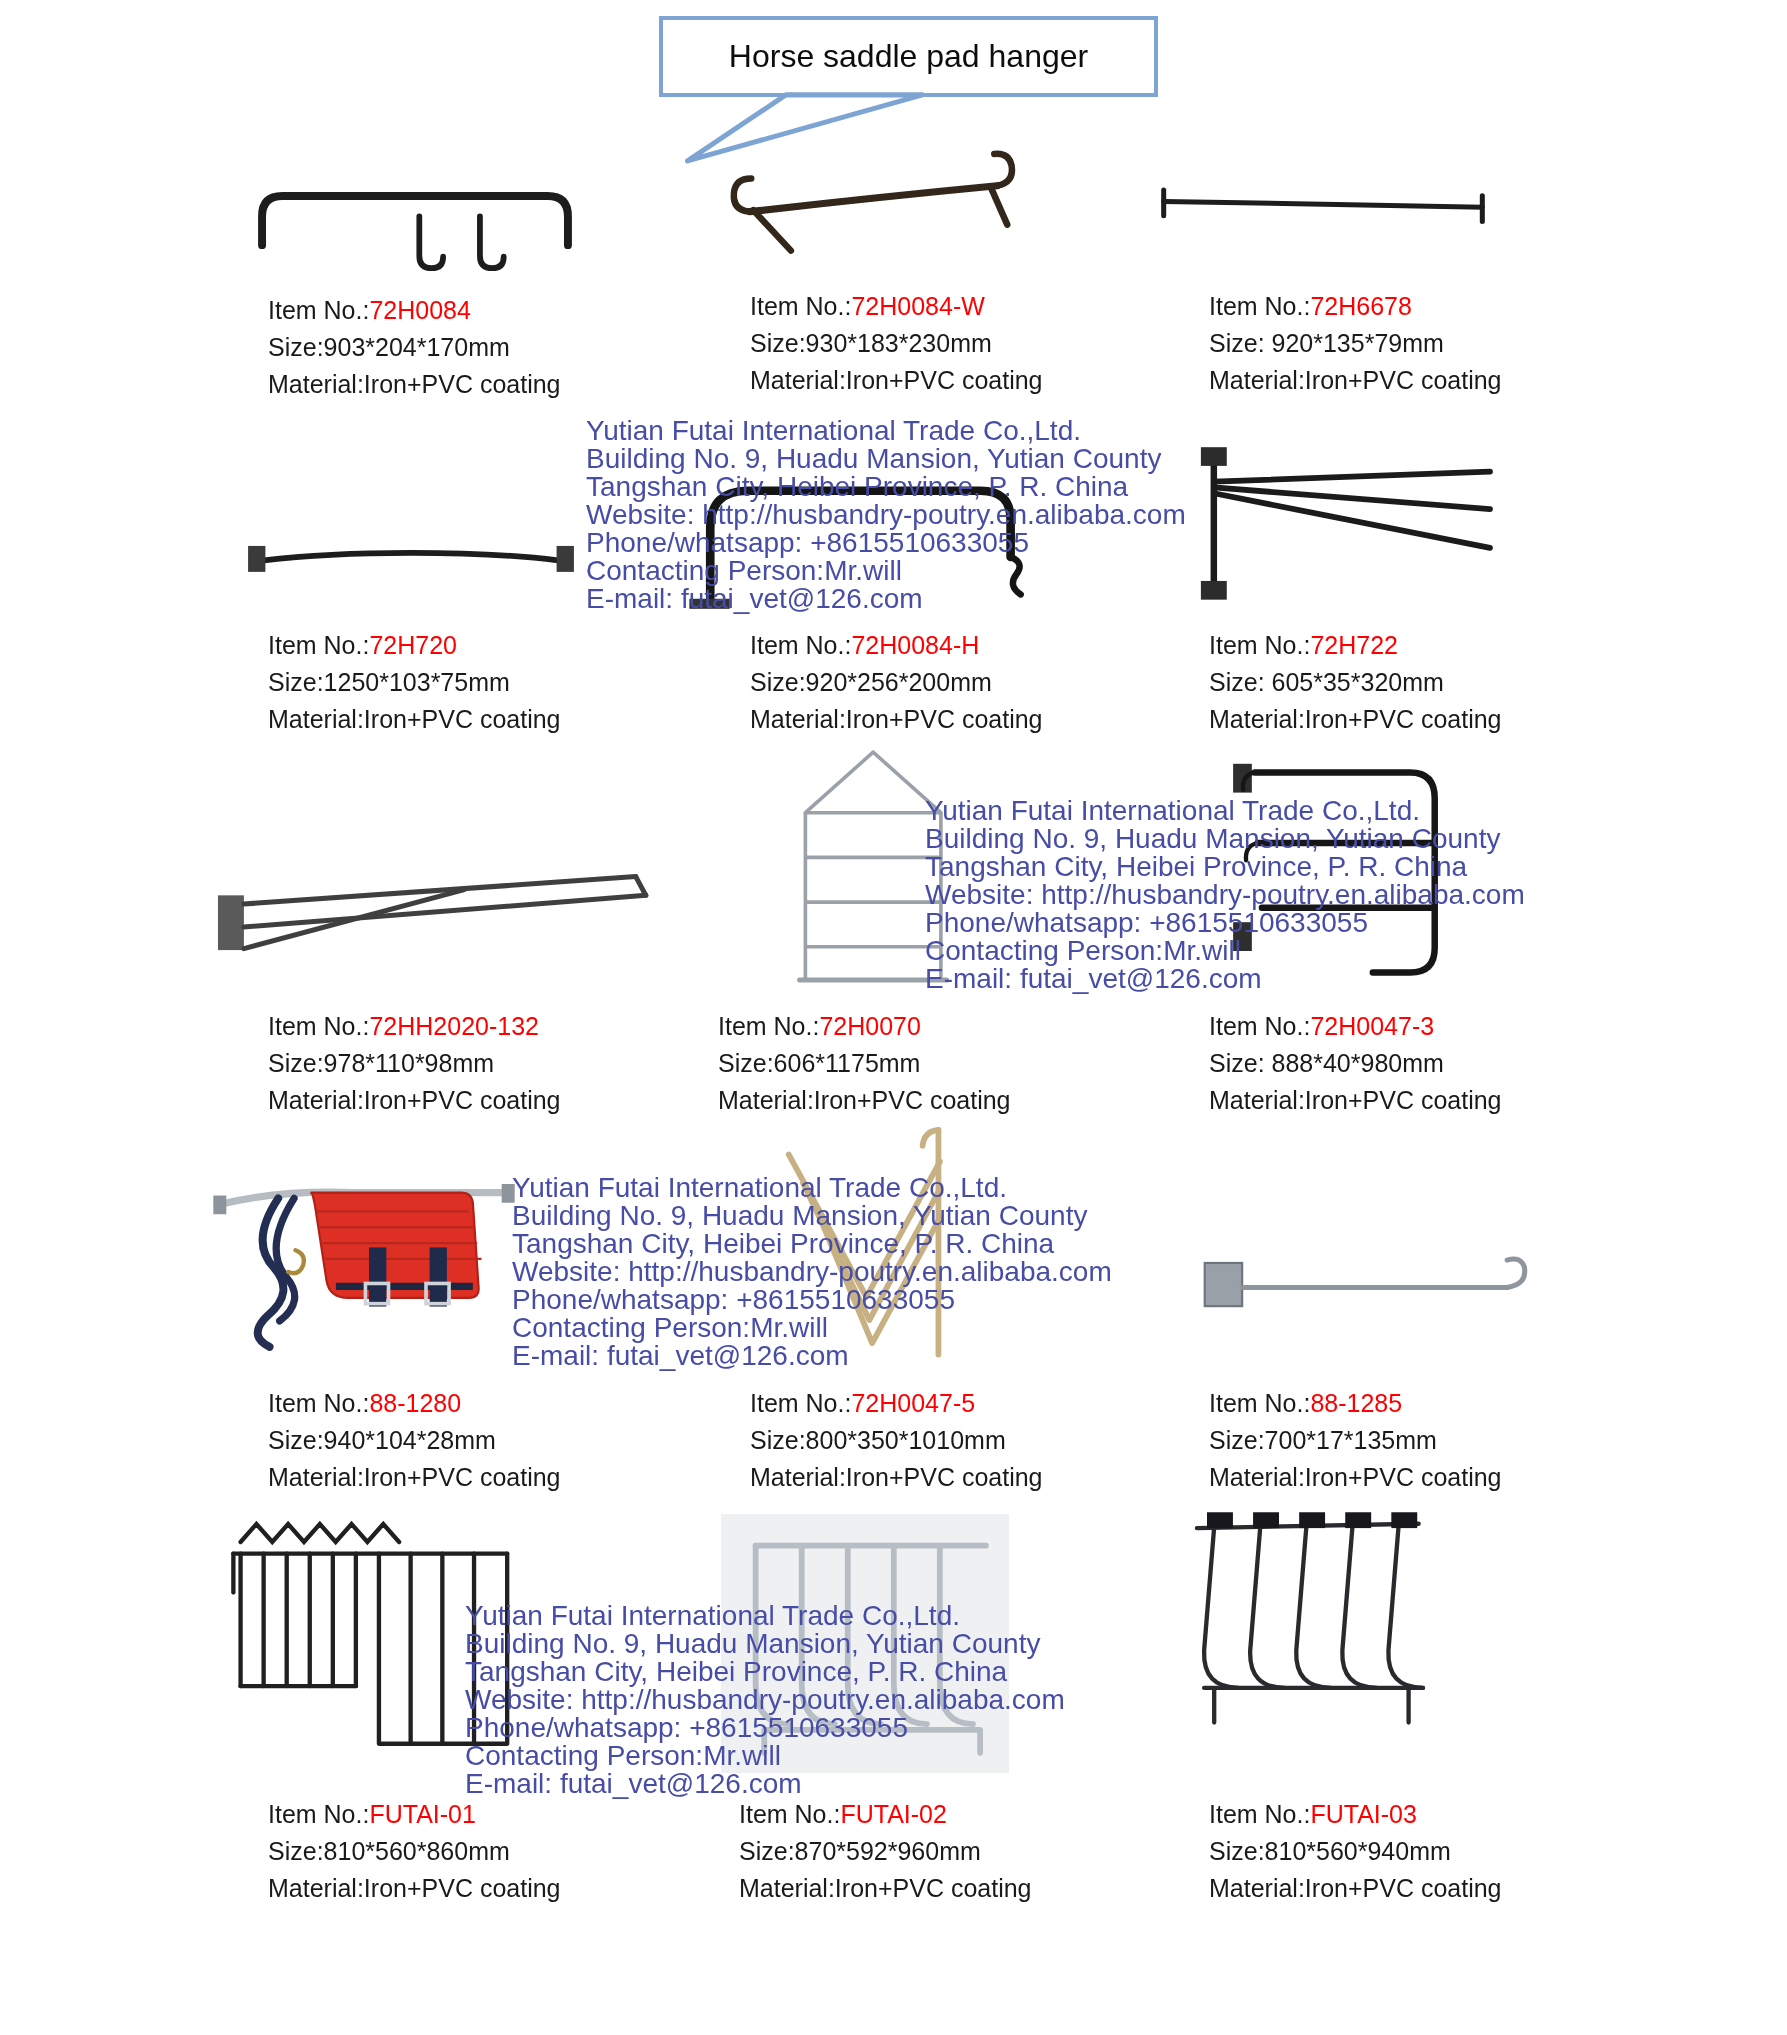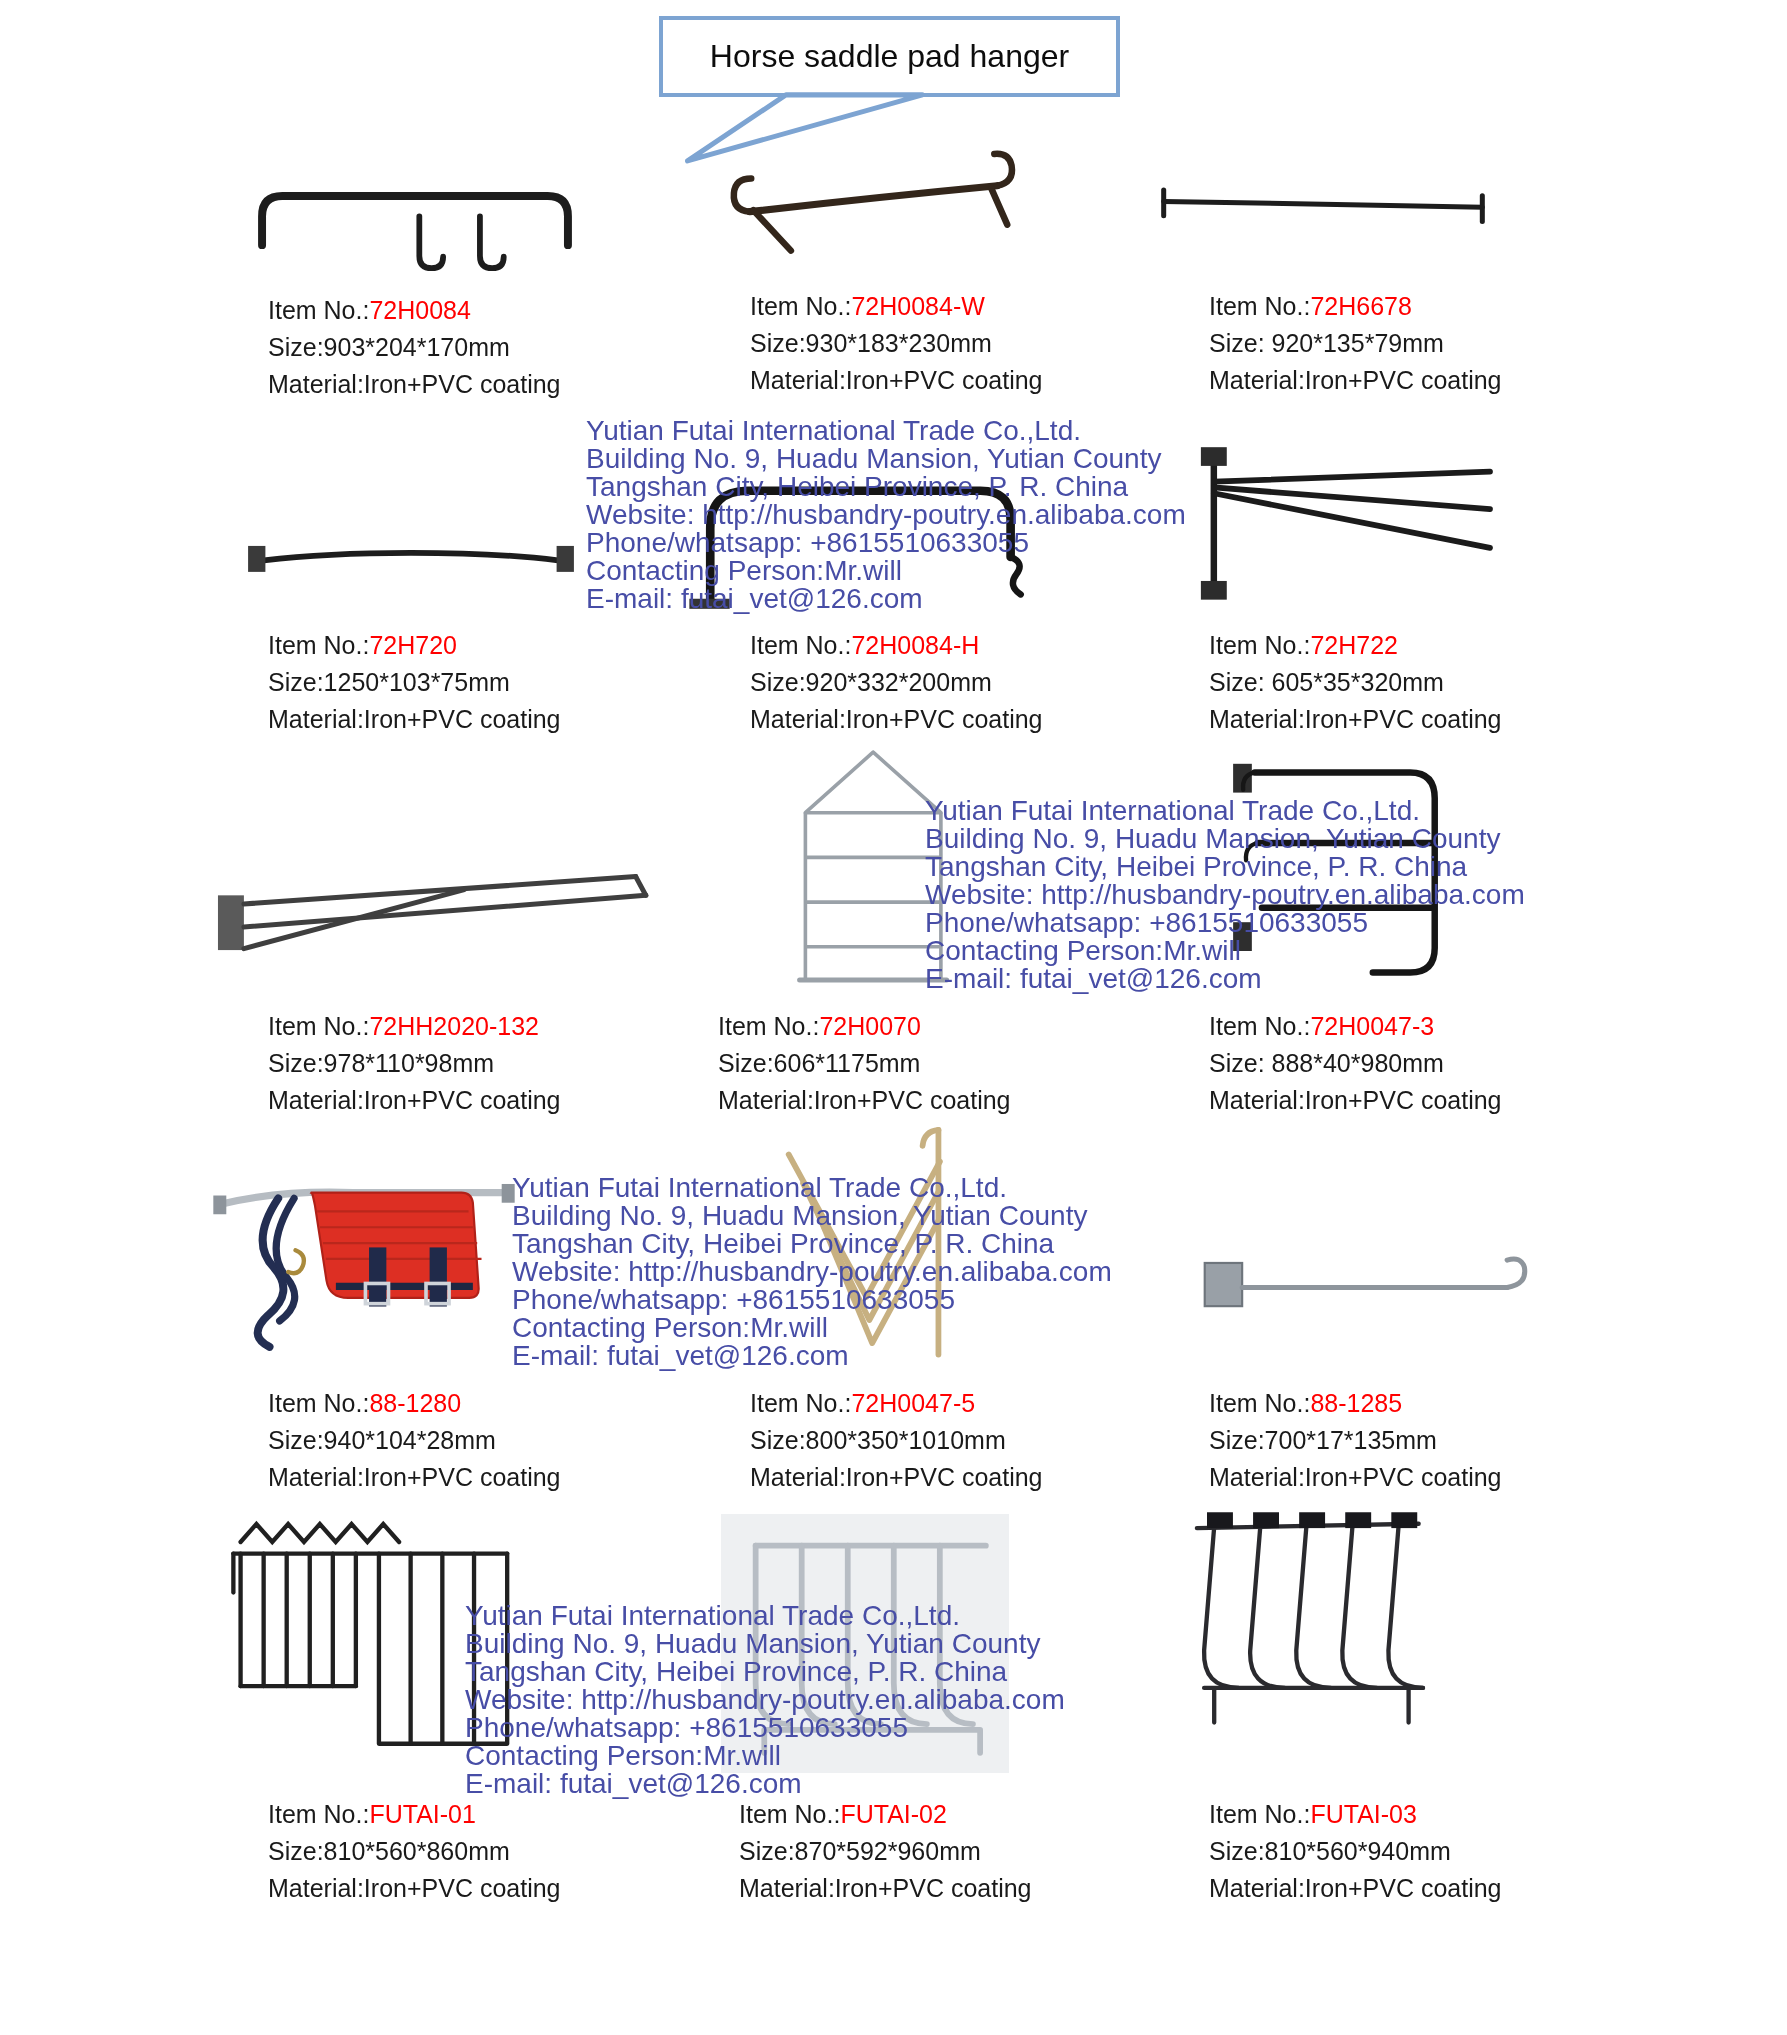--- a/index.html
+++ b/index.html
@@ -1,19 +1,19 @@
 <!DOCTYPE html>
 <html style="font-size:11.5px"><head>
 <meta charset="utf-8">
 <style>
   html,body{margin:0;padding:0;background:#ffffff;}
   .page{position:relative;width:1787px;height:2035px;background:#ffffff;overflow:hidden;
         font-family:"Liberation Sans", sans-serif;color:#1a1a1a;}
   
-  .title-box{position:absolute;left:659px;top:16px;width:461px;height:81px;
+  .title-box{position:absolute;left:659px;top:16px;width:499px;height:81px;
              background:#ffffff;border:4.3px solid #7da4d2;box-sizing:border-box;
              display:flex;align-items:center;justify-content:center;z-index:5;}
   .title-box span{font-size:32px;color:#0d0d0d;letter-spacing:0px;}
   .title-tail{position:absolute;left:674px;top:92px;width:310px;height:79px;z-index:6;}
   
   .info{position:absolute;font-size:25px;line-height:37px;white-space:nowrap;z-index:2;}
   .info .red{color:#ff0000;}
   
   .wm{position:absolute;font-size:28px;line-height:28px;color:#474da6;white-space:nowrap;z-index:3;margin-top:22px;}
   
@@ -244,21 +244,21 @@
     <div>Material:Iron+PVC coating</div>
   </div>
 
   <div class="info" style="left:268px;top:627px;">
     <div><span>Item No.:</span><span class="red">72H720</span></div>
     <div>Size:1250*103*75mm</div>
     <div>Material:Iron+PVC coating</div>
   </div>
   <div class="info" style="left:750px;top:627px;">
     <div><span>Item No.:</span><span class="red">72H0084-H</span></div>
-    <div>Size:920*332*200mm</div>
+    <div>Size:920*256*200mm</div>
     <div>Material:Iron+PVC coating</div>
   </div>
   <div class="info" style="left:1209px;top:627px;">
     <div><span>Item No.:</span><span class="red">72H722</span></div>
     <div>Size: 605*35*320mm</div>
     <div>Material:Iron+PVC coating</div>
   </div>
 
   <div class="info" style="left:268px;top:1008px;">
     <div><span>Item No.:</span><span class="red">72HH2020-132</span></div>

